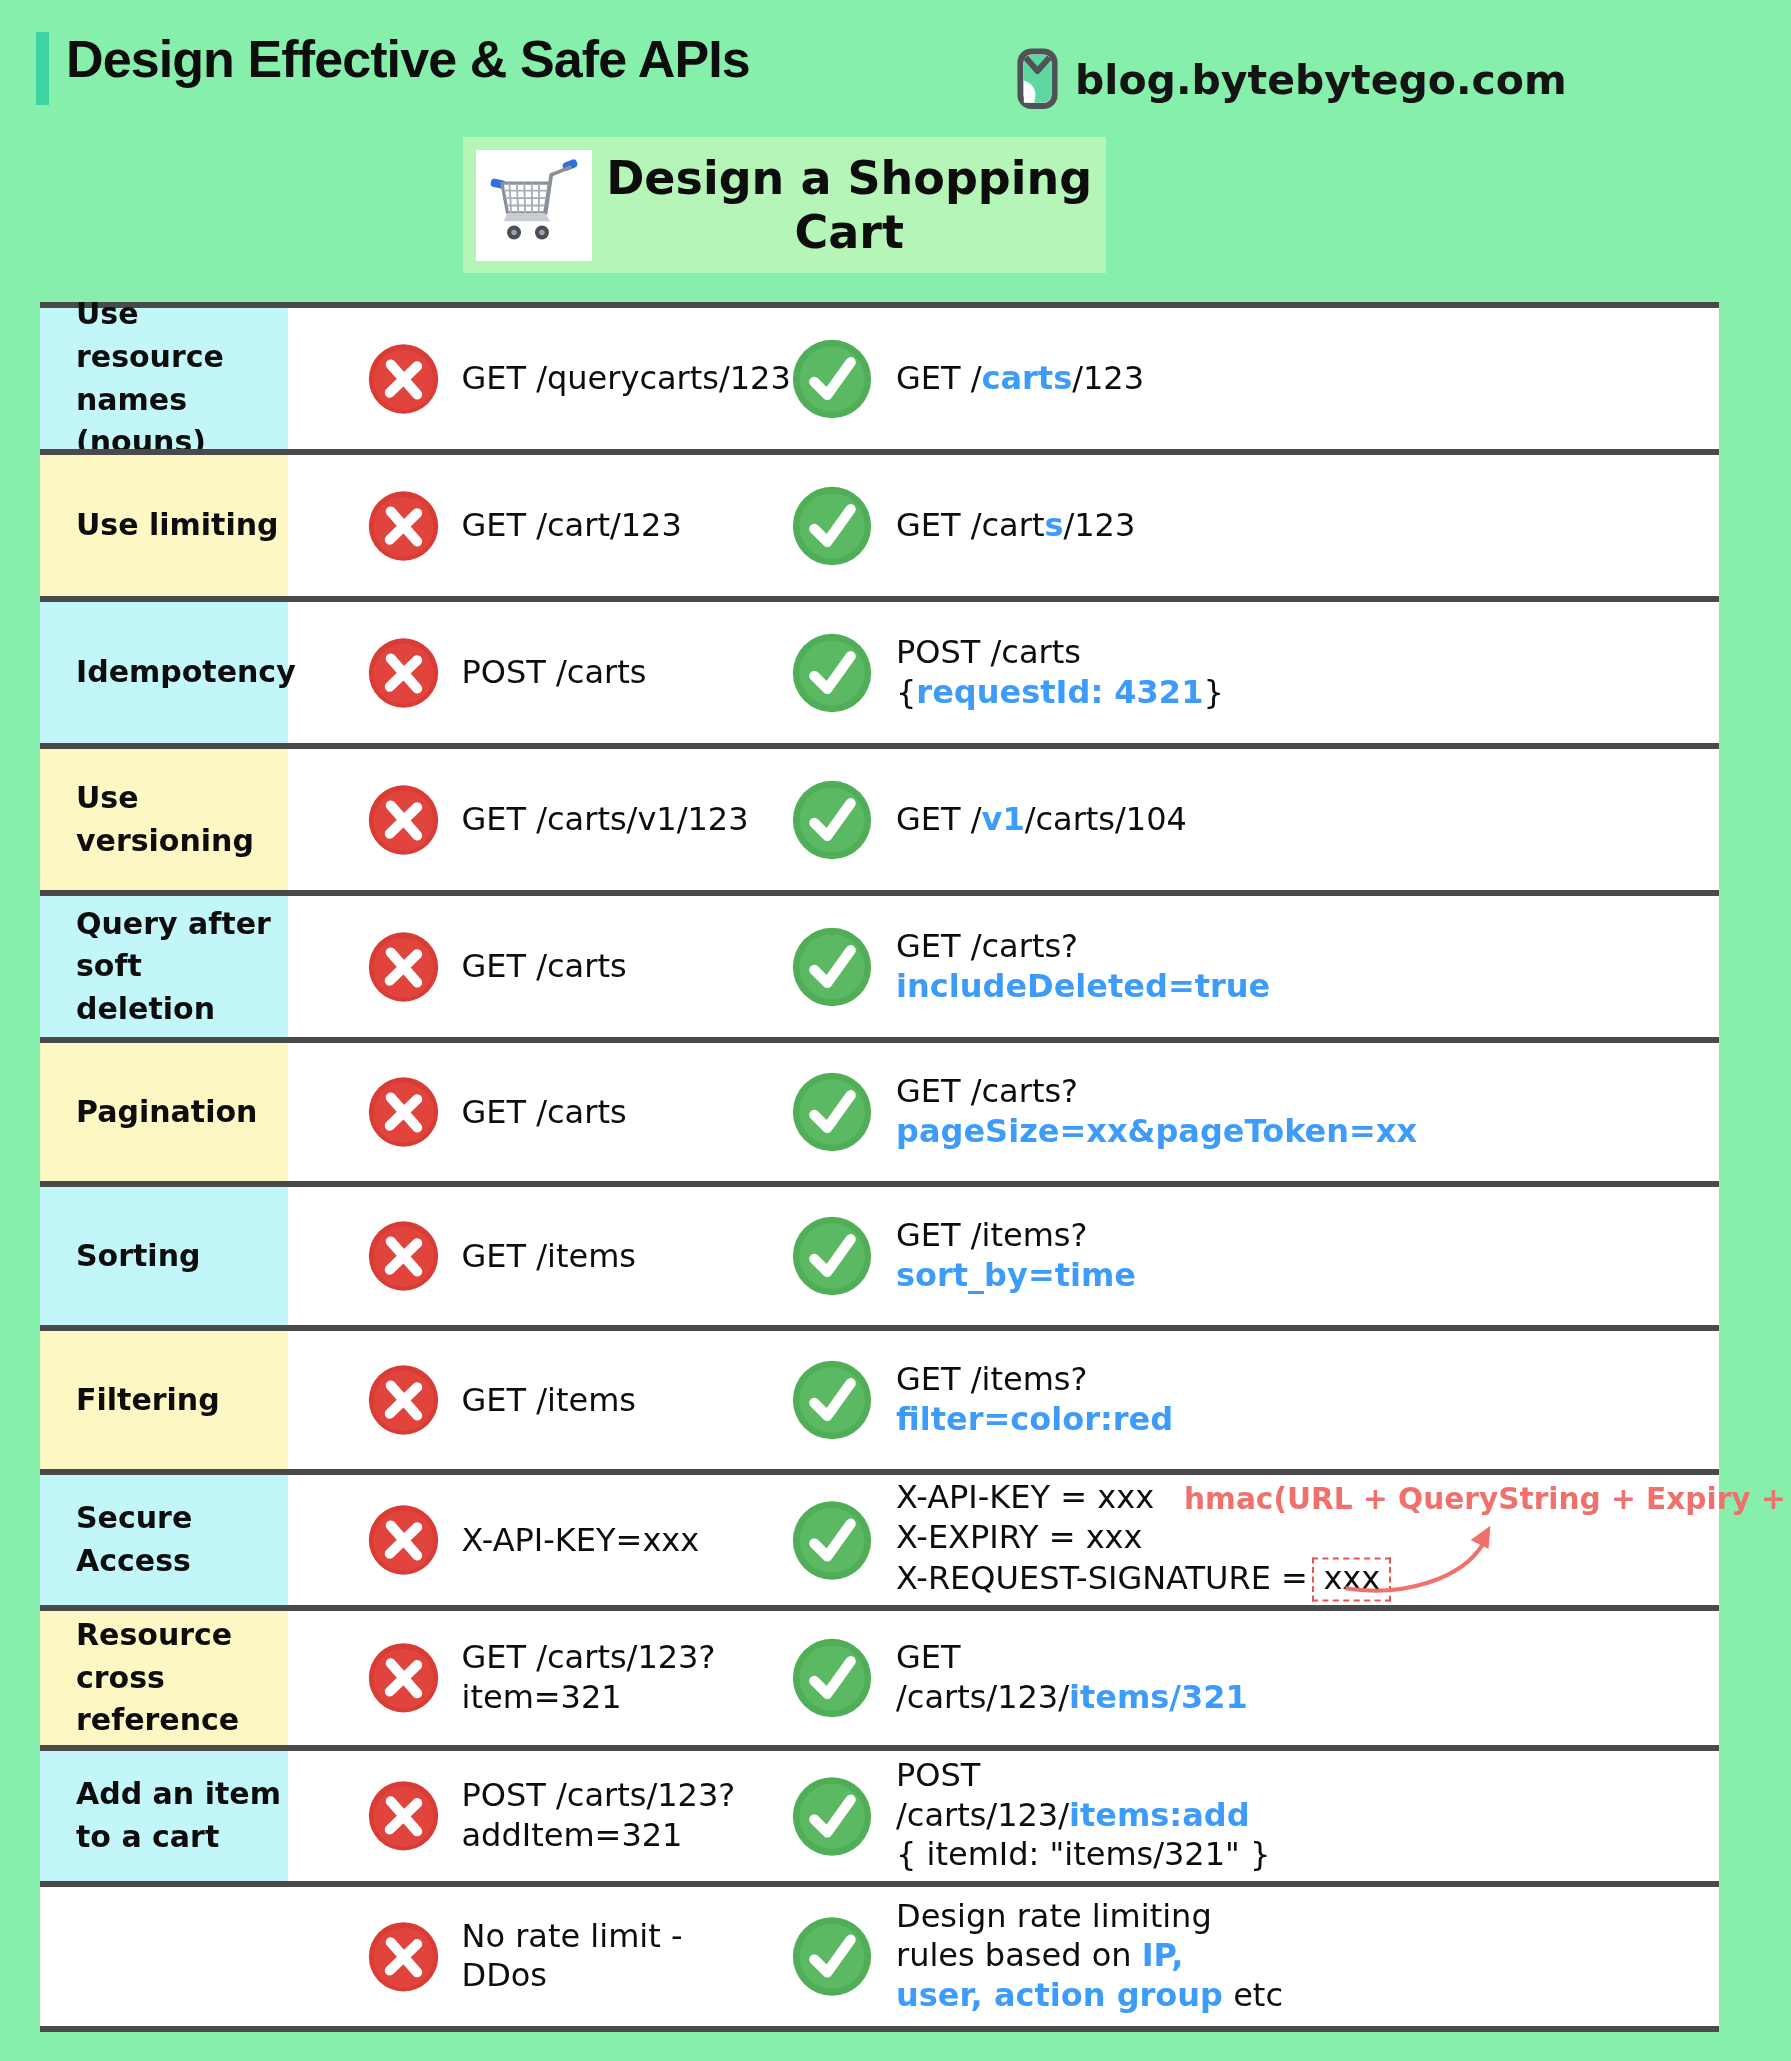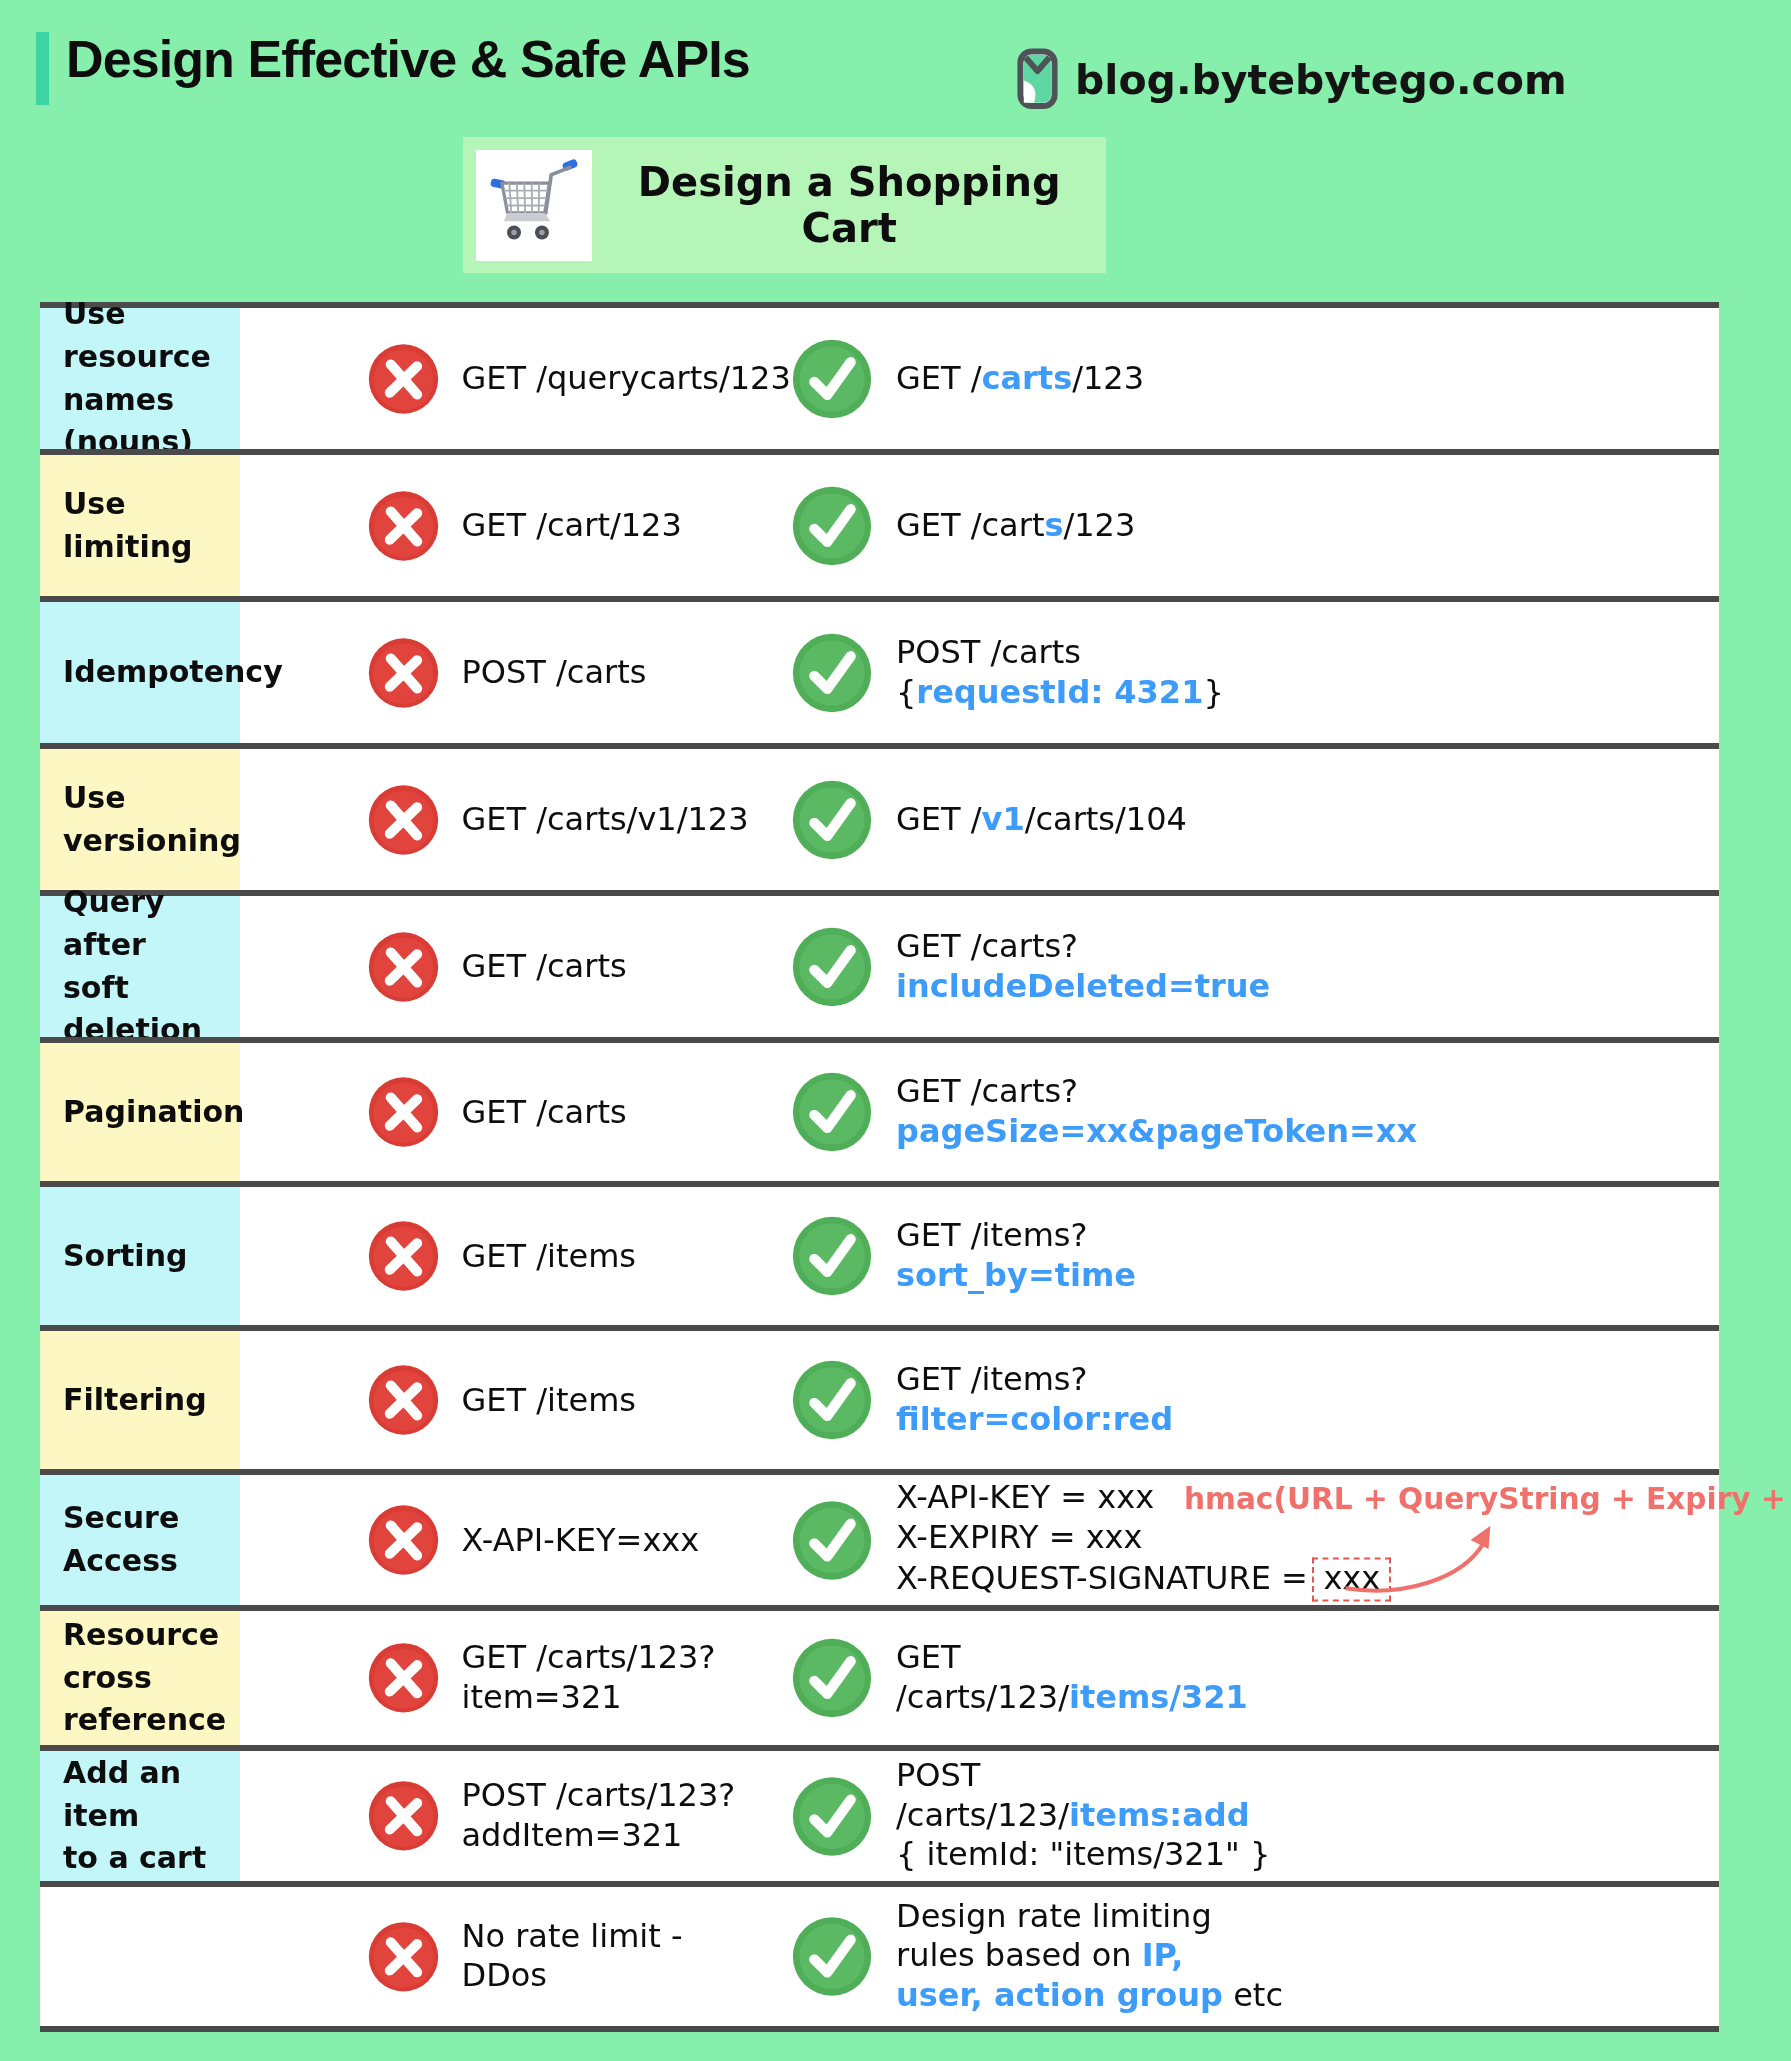--- a/index.html
+++ b/index.html
@@ -12,27 +12,27 @@
               font-weight:700;font-size:52px;letter-spacing:-0.9px;color:#0d0d0d;white-space:nowrap;}
   .logo{position:absolute;left:1017px;top:48px;width:41px;height:63px;}
   .site-text{position:absolute;left:1075px;top:56px;font-size:41px;font-weight:600;color:#141414;white-space:nowrap;}
 
   
   .banner{position:absolute;left:463px;top:137px;width:643px;height:136px;background:#b6f5b8;
           display:flex;align-items:center;}
   .cart-box{width:116px;height:111px;background:#fff;margin-left:13.4px;display:flex;
             align-items:center;justify-content:center;}
   .cart-box svg{width:93px;height:93px;}
-  .banner-label{flex:1;text-align:center;font-size:40px;font-weight:600;color:#0d0d0d;}
+  .banner-label{flex:1;text-align:center;font-size:46px;font-weight:600;color:#0d0d0d;}
 
   
   .api-table{position:absolute;left:40px;top:302px;width:1679px;border-bottom:6.3px solid #4a4a4a;}
   .row{position:relative;box-sizing:border-box;border-top:6.3px solid #4a4a4a;background:#fff;}
-  .label{position:absolute;left:0;top:0;bottom:0;width:200px;display:flex;flex-direction:column;
-         justify-content:center;padding-left:23px;box-sizing:border-box;}
+  .label{position:absolute;left:0;top:0;bottom:0;width:248px;display:flex;flex-direction:column;
+         justify-content:center;padding-left:36px;box-sizing:border-box;}
   .label.cyan{background:#c2f6f8;}
   .label.yellow{background:#fdf7c3;}
   .label-line{font-size:30px;font-weight:700;line-height:1.42;color:#0d0d0d;}
   .content{position:absolute;left:248px;right:0;top:0;bottom:0;}
   .col{position:absolute;top:50%;transform:translateY(-50%);display:flex;align-items:center;}
   .col-bad{left:79px;gap:21.5px;}
   .col-good{left:503px;gap:23px;}
   .icon{flex:0 0 auto;display:inline-flex;}
   .col-bad .icon svg{width:73px;height:73px;}
   .col-good .icon svg{width:82px;height:82px;}

